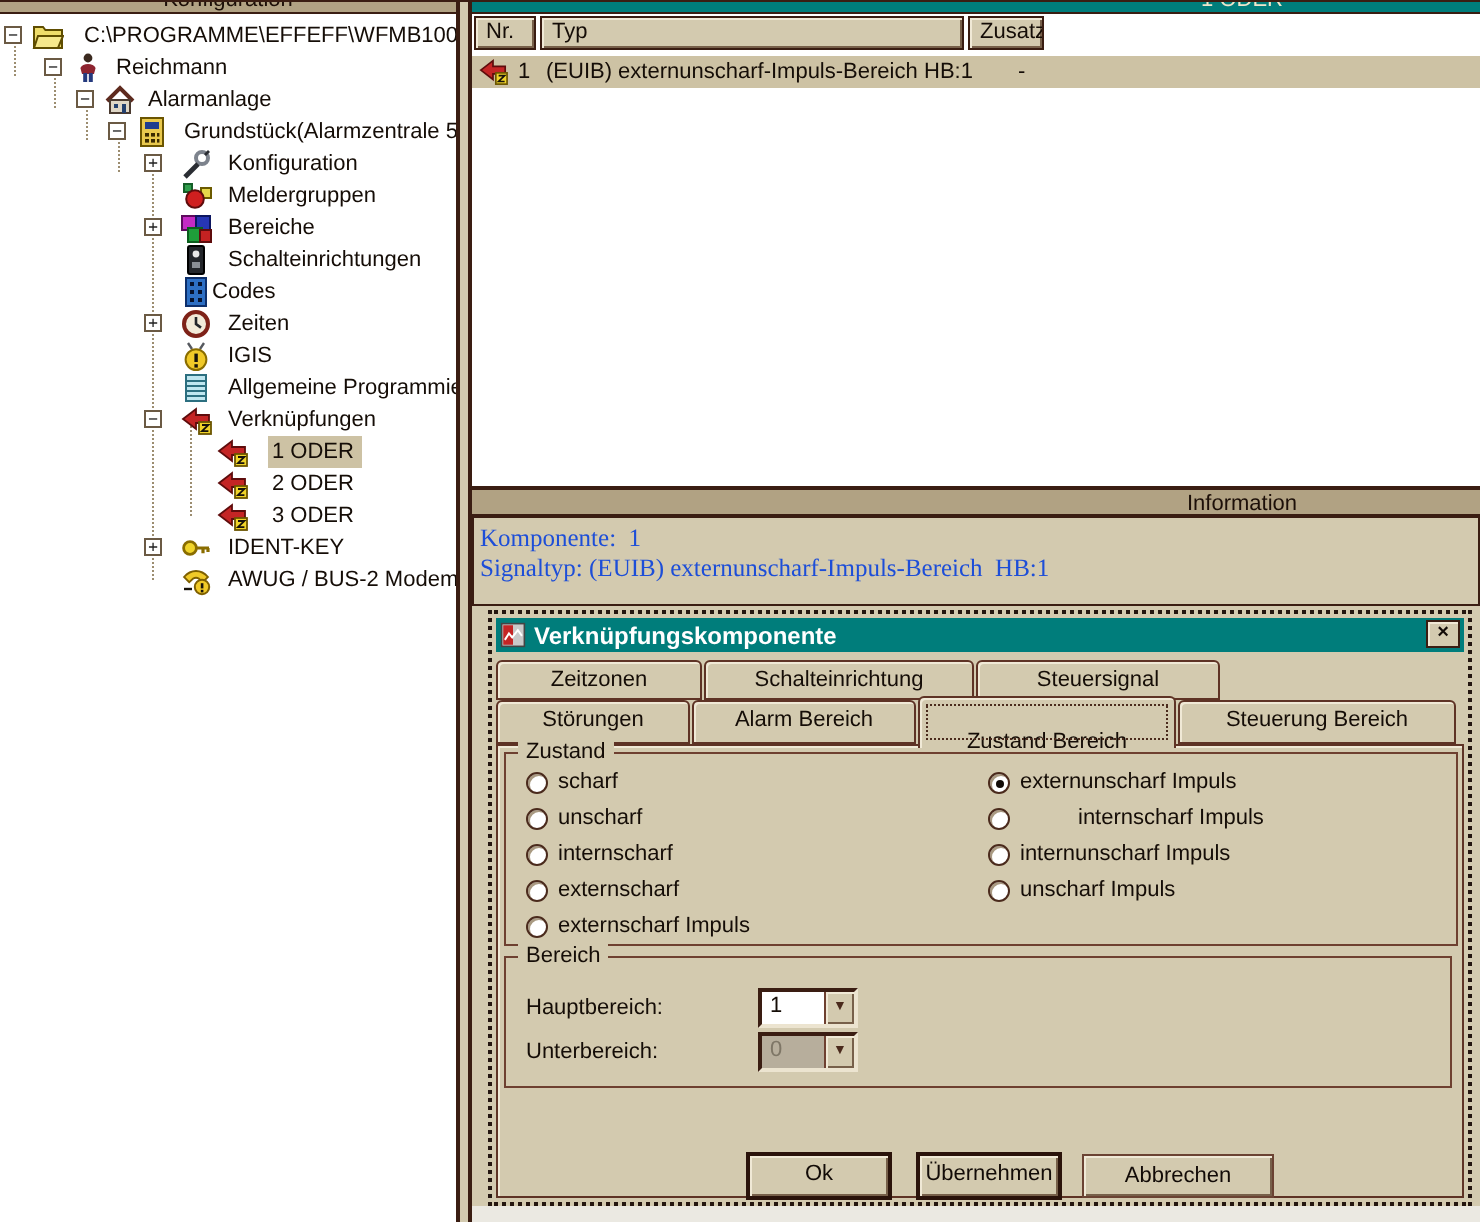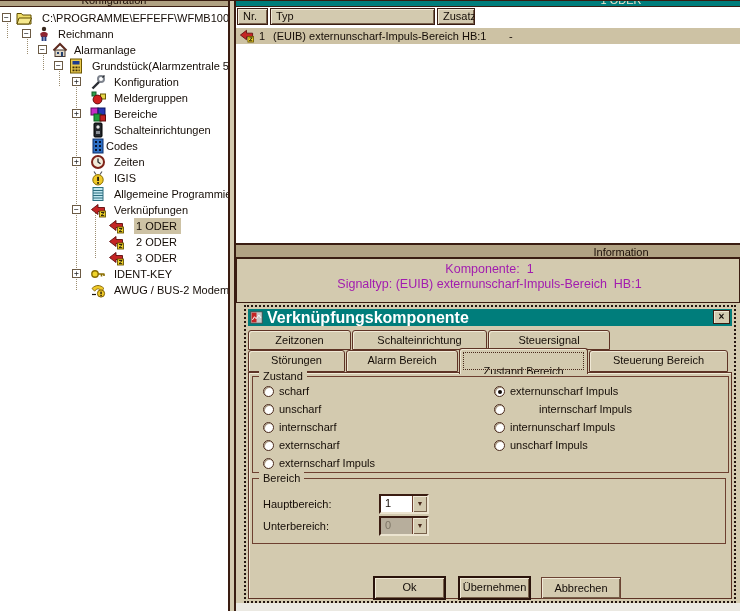--- a/index.html
+++ b/index.html
@@ -42,32 +42,32 @@
   .list-row span{position:absolute;top:1px;white-space:nowrap;}
   .list-row .ric{top:0;width:16px;height:16px;}
   .list-row .ric svg{width:15px;height:15px;}
 
   #info-caption{position:absolute;left:0;top:243px;width:504px;height:15px;overflow:visible;
     background:var(--titlebar_inactive,#b1a283);border-top:2px solid var(--border_dark,#3a1d12);
     border-bottom:1px solid var(--border_dark,#3a1d12);}
   #info-caption .cap-txt{position:absolute;top:1px;left:340px;width:90px;text-align:center;color:#1c0f08;}
   #info-content{position:absolute;left:0;top:258px;width:504px;height:45px;background:var(--surface,#d3caaf);
     border:1px solid var(--border_dark,#3a1d12);padding:3px 0 0 3px;}
-  .mono{font-family:Liberation Sans, sans-serif;font-size:12.5px;line-height:15px;white-space:pre;color:#a21caf;text-align:center;}
+  .mono{font-family:Liberation Serif, serif;font-size:12.5px;line-height:15px;white-space:pre;color:#1d4ed8;}
 
   #right-fill{position:absolute;left:0;top:303px;width:504px;height:300px;background:var(--surface,#d3caaf);}
   #bottom-strip{position:absolute;left:0;top:603px;width:504px;height:8px;background:#ebe9e2;}
 
   
   #dialog{position:absolute;left:8px;top:305px;width:492px;height:298px;z-index:10;
     background:var(--surface,#d3caaf);border:2px dotted #241610;padding:2px;}
   #dlg-inner{position:relative;width:100%;height:100%;}
   #dlg-title{position:absolute;left:0;top:0;width:484px;height:17px;background:var(--titlebar_active,#007d7b);
     display:flex;align-items:center;padding:0 2px;gap:4px;}
-  #dlg-title .ttxt{color:#fff;font-weight:bold;font-size:16px;white-space:nowrap;}
+  #dlg-title .ttxt{color:#fff;font-weight:bold;font-size:12px;white-space:nowrap;}
   #dlg-icon svg{width:13px;height:13px;display:block;}
   #dlg-close{position:absolute;right:2px;top:1px;width:17px;height:14px;background:var(--surface,#d3caaf);
     border:1px solid var(--border_dark,#3a1d12);box-shadow:inset 1px 1px 0 var(--bevel_light,#f0e9d6);
     font:bold 10px/12px "Liberation Sans",sans-serif;text-align:center;color:#120b07;}
   .tab-row{position:absolute;left:0;width:484px;display:flex;gap:1px;}
   #tabs1{top:21px;height:20px;}
   #tabs2{top:41px;height:22px;}
   .tab{height:100%;background:var(--surface,#d3caaf);border:1px solid #5e3325;border-radius:3px 3px 0 0;
     text-align:center;padding-top:3px;box-shadow:inset 1px 1px 0 var(--bevel_light,#f0e9d6);white-space:nowrap;overflow:hidden;}
   .tab.active{position:relative;top:-2px;height:26px;z-index:6;border-bottom:none;padding-top:16px;}
@@ -321,21 +321,21 @@
   </div>
 
   <div id="splitter"></div>
 
   <div id="right-pane">
     <div id="list-caption" class="pane-caption">
       <span class="cap-txt">1 ODER</span>
     </div>
     <div id="header-row">
         <div class="hcell" style="width: 31px;">Nr.</div>
-        <div class="hcell" style="width: 165px;">Typ</div>
+        <div class="hcell" style="width: 212px;">Typ</div>
         <div class="hcell" style="width: 38px;">Zusatz</div>
       </div>
     <div id="list-body">
         <div class="list-row sel">
           <span class="ric" style="left: 3px;"><svg viewBox="0 0 16 16">
               <path d="M1.5 7.5L8 2.5v3h6.5v4H8v3z" fill="#c42525" stroke="#5e0c0c" stroke-width=".9"></path>
               <rect x="9.5" y="9" width="6" height="6" fill="#f0d42a" stroke="#6b5500" stroke-width=".9"></rect>
               <path d="M11 10.5h3.2L11 13.6h3.2" stroke="#17120b" stroke-width=".9" fill="none"></path>
             </svg></span>
           <span style="left: 23px;">1</span>
@@ -410,18 +410,18 @@
                 <span class="carrow">▼</span>
               </div>
               <span class="flabel" style="left: 10px; top: 41px;">Unterbereich:</span>
               <div class="combo disabled" style="left: 126px; top: 37px;">
                 <span class="cfield">0</span>
                 <span class="carrow">▼</span>
               </div>
             </div>
         <div class="btn default" style="left: 124px; top: 203px; width: 73px; height: 24px;">Ok</div>
             <div class="btn default" style="left: 209px; top: 203px; width: 73px; height: 24px;">Übernehmen</div>
-            <div class="btn" style="left: 292px; top: 204px; width: 80px; height: 22px;">Abbrechen</div>
+            <div class="btn" style="left: 292px; top: 204px; width: 96px; height: 22px;">Abbrechen</div>
           </div>
       </div>
     </div>
   </div>
 </div>
 
 </body></html>

